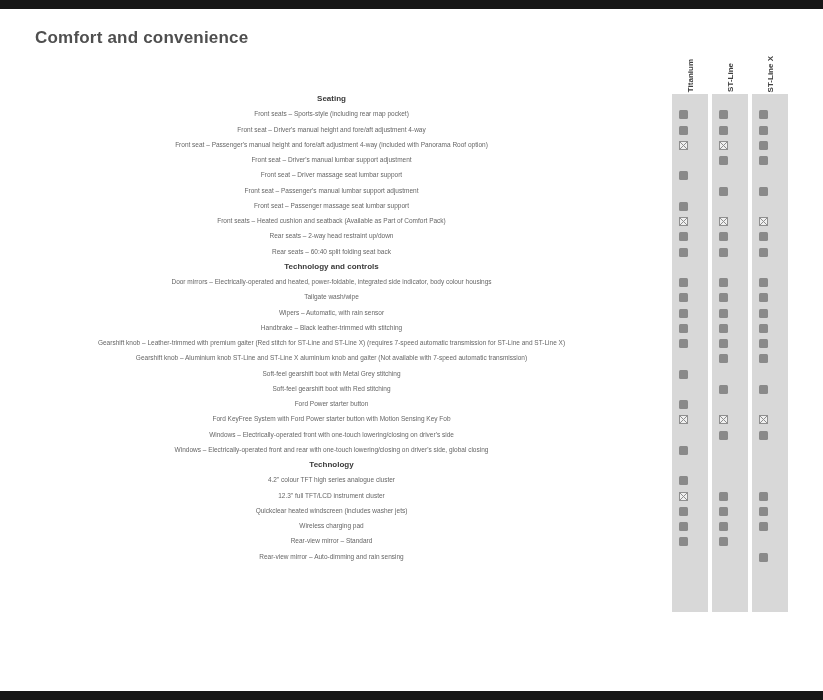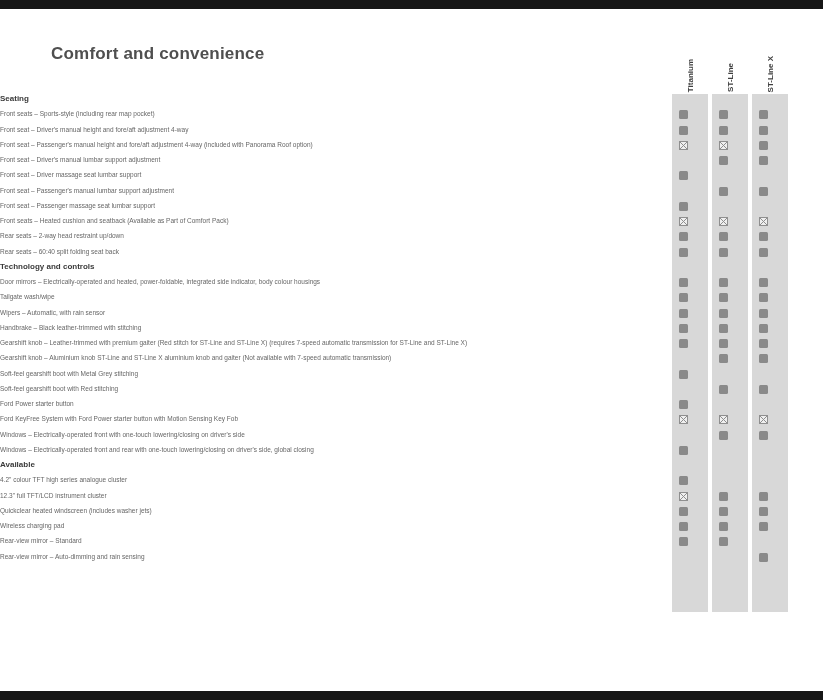--- a/index.html
+++ b/index.html
@@ -2,36 +2,36 @@
 <html><head>
 <meta charset="utf-8">
 <style>
   html,body { margin:0; padding:0; background:#ffffff; font-family:"Liberation Sans", sans-serif; }
   .page { position:relative; width:823px; height:700px; background:#ffffff; overflow:hidden; }
 
   .bar { position:absolute; left:0; width:100%; height:9px; background:#161616; }
   .bar.top { top:0; }
   .bar.bottom { bottom:0; }
 
-  .title { position:absolute; left:35px; top:28px; margin:16px; font-size:17px; font-weight:bold;
+  .title { position:absolute; left:35px; top:28px; margin:0; font-size:17px; font-weight:bold;
            color:#4f4f4f; letter-spacing:0.2px; }
 
   
   .strip { position:absolute; top:94px; height:518px; width:36px; background:#d8d8d8; }
 
   
   .col-label-wrap { position:absolute; top:42px; height:50px; width:36px;
                     display:flex; align-items:flex-end; justify-content:center; }
   .col-label { writing-mode:vertical-rl; transform:rotate(180deg); white-space:nowrap;
                font-size:8px; font-weight:bold; color:#3f3f3f; }
 
   
   .rows { position:absolute; top:92px; left:0; width:823px; }
   .line { display:flex; align-items:center; height:15.25px; }
-  .label-cell { width:663px; text-align:left; font-size:6.5px; line-height:1.05; color:#666666; }
+  .label-cell { width:663px; text-align:center; font-size:6.5px; line-height:1.05; color:#666666; }
   .line.header .label-cell { font-size:8px; font-weight:bold; color:#3a3a3a; }
   .cell { width:40px; display:flex; justify-content:center; align-items:center; }
   .cell:first-of-type { margin-left:7px; }
   .sq { width:9px; height:9px; background:#8a8a8a; border-radius:1.5px; display:block; }
   .opt { display:block; width:9px; height:9px; }
   .opt svg { display:block; }
 </style>
 </head>
 <body>
 
@@ -332,21 +332,21 @@
         </div>
         <div class="line">
           <div class="label-cell">Windows – Electrically-operated front and rear with one-touch lowering/closing on driver's side, global closing</div>
           <div class="cell">
             <span class="sq"></span>
           </div>
           <div class="cell"></div>
           <div class="cell"></div>
         </div>
         <div class="line header">
-          <div class="label-cell">Available</div>
+          <div class="label-cell">Technology</div>
         </div>
         <div class="line">
           <div class="label-cell">4.2" colour TFT high series analogue cluster</div>
           <div class="cell">
             <span class="sq"></span>
           </div>
           <div class="cell"></div>
           <div class="cell"></div>
         </div>
         <div class="line">

